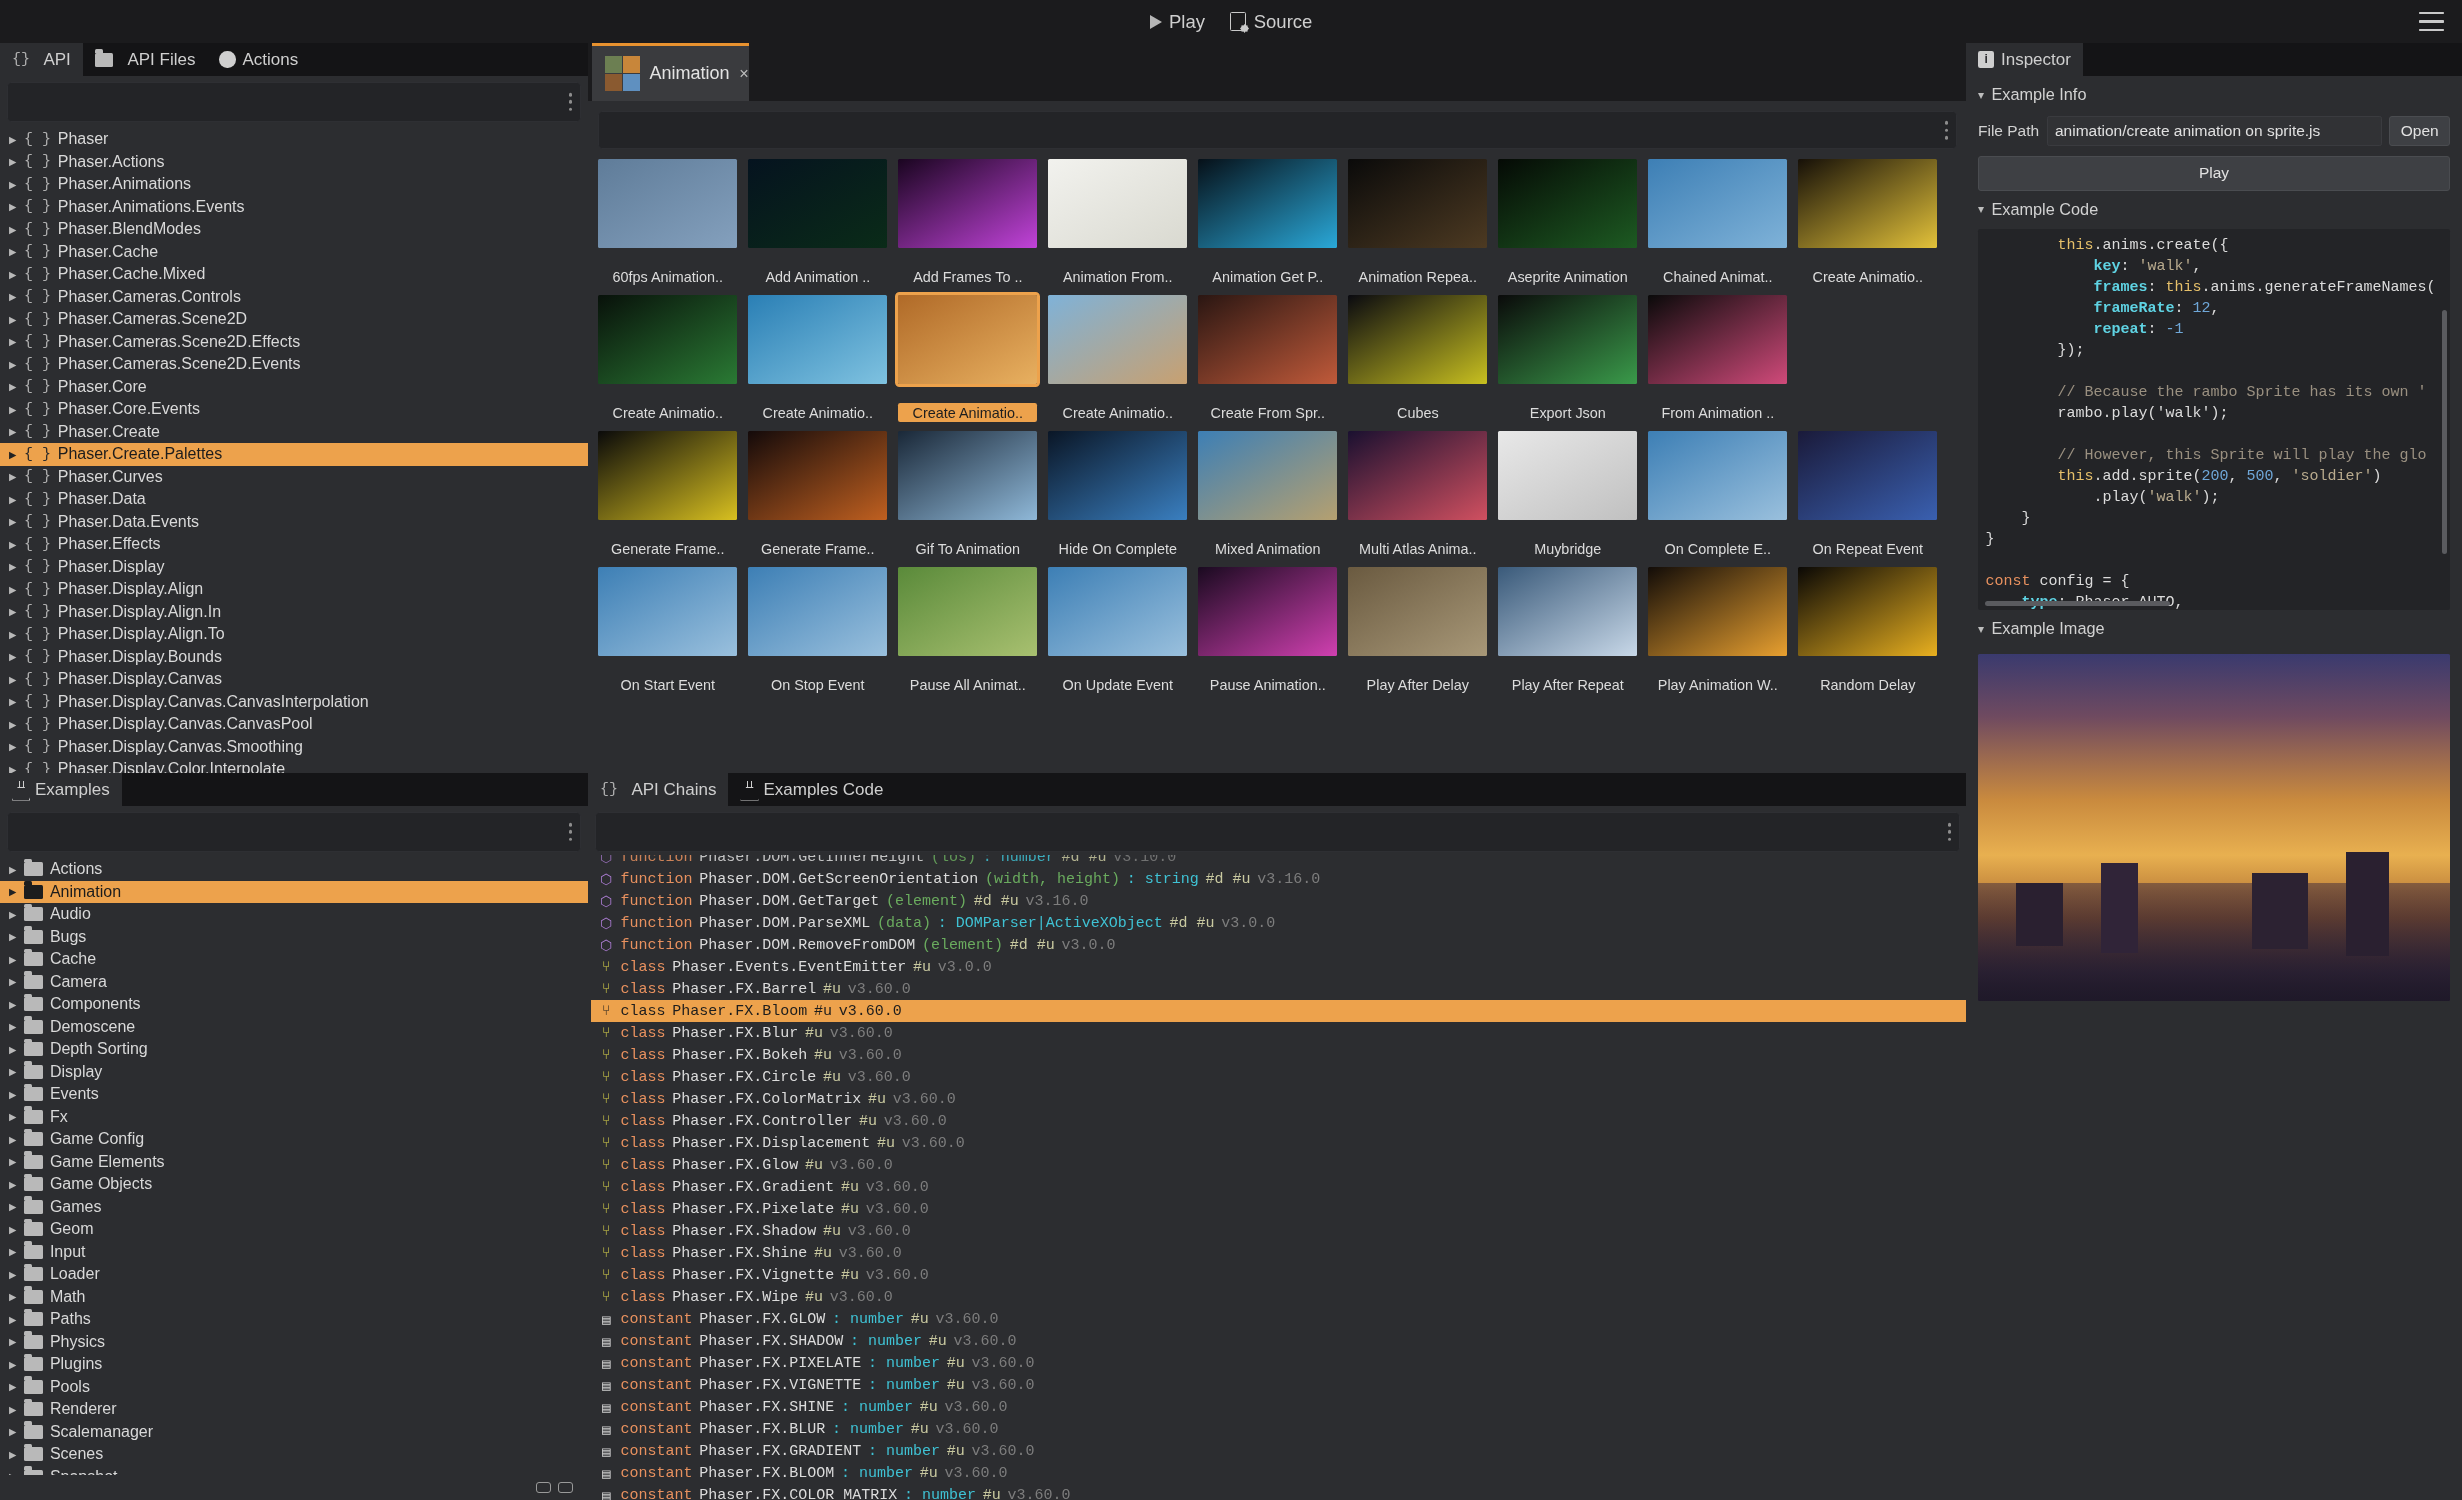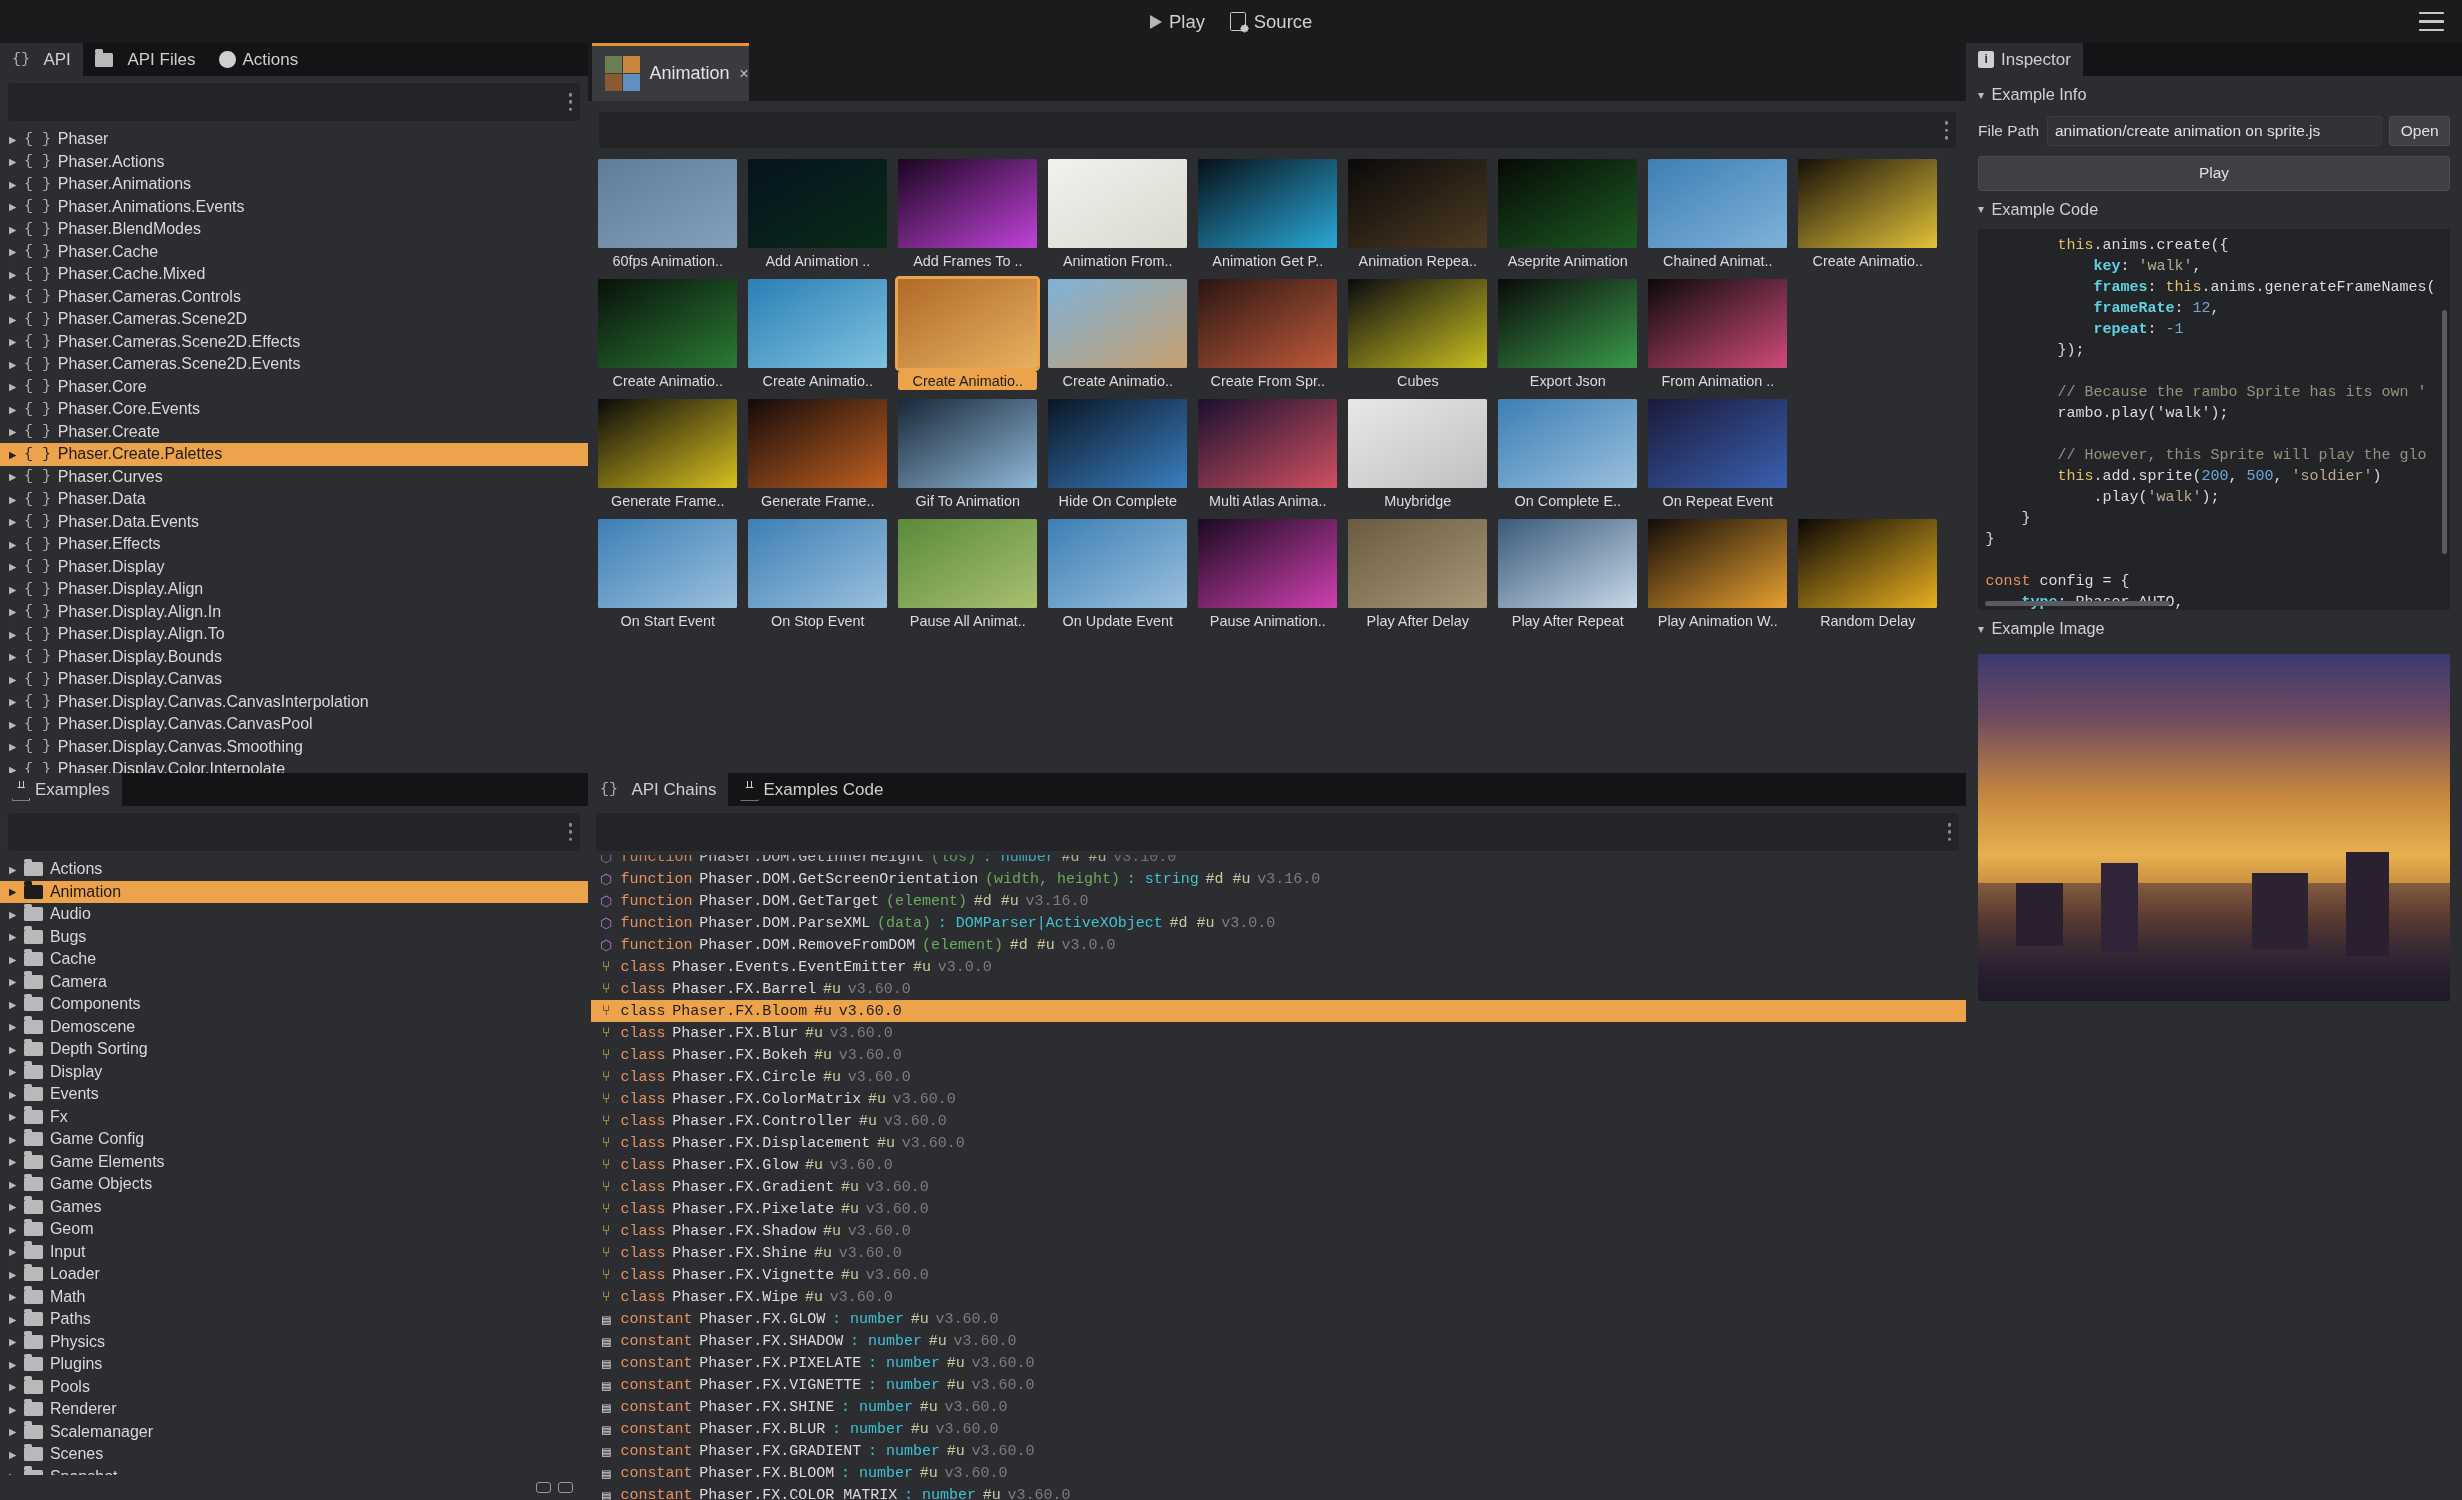--- a/index.html
+++ b/index.html
@@ -66,21 +66,21 @@
   .anim-thumb div { width:100%;height:100%; }
   .anim-tab-label{font-size:18px;color:#e3e3e3;}
   .anim-close{font-size:16.3px;color:#bdbdbd; cursor:pointer;}
 
   .grid-wrap { position:absolute; left:0; top:58px; width:1379px; height:673px; background:#2c2d30; }
   .grid-search { height:38px; margin:10.3px 10.3px 0 10.3px; background:#232427;border:0.7px solid #2e2f33;border-radius:3.7px;position:relative;}
   .gridarea { position:absolute; left:10.3px; top:58px; right:10.3px; bottom:0; overflow:hidden; }
   .grow { display:flex; gap:11px; margin-bottom:9px; }
   .cell { width:139px; cursor:pointer; }
   .cell .thumb { width:139px; height:89px; border-radius:1.5px; overflow:hidden; position:relative;}
-  .cell .cap { margin-top:3px; text-align:center; font-size:14.4px; color:#dcdcdc; white-space:nowrap; overflow:hidden; padding:1.5px 2.2px; border-radius:2.2px;}
+  .cell .cap { margin-top:19px; text-align:center; font-size:14.4px; color:#dcdcdc; white-space:nowrap; overflow:hidden; padding:1.5px 2.2px; border-radius:2.2px;}
   .cell.sel .thumb { outline:3px solid #eda24c; }
   .cell.sel .cap { background:#eda24c; color:#1e1e1e; }
 
   
   .bottom { position:absolute; left:588px; top:773px; width:1379px; height:727px; background:#2c2d30; display:flex; flex-direction:column;}
   .code-list { flex:1; overflow:hidden; font-family:"Liberation Mono", monospace; font-size:15px; padding-left:3px;}
   .crow { height:22px; display:flex; align-items:center; gap:6.7px; white-space:nowrap; padding-left:7.4px; cursor:pointer;}
   .crow.sel { background:#eda24c; }
   .crow.sel *, .crow.sel { color:#1d1d1d !important; }
   .ic { width:15.5px; flex:0 0 15.5px; text-align:center; font-size:14px; }
@@ -567,20 +567,24 @@
               <div class="thumb" style="background:linear-gradient(150deg,#140a0a 0%,#c06020 100%);"></div>
               <div class="cap">Generate Frame..</div>
             </div>
             <div class="cell">
               <div class="thumb" style="background:linear-gradient(150deg,#1a2838 0%,#8fb8d8 100%);"></div>
               <div class="cap">Gif To Animation</div>
             </div>
             <div class="cell">
               <div class="thumb" style="background:linear-gradient(150deg,#0a1626 0%,#3a7fc0 100%);"></div>
               <div class="cap">Hide On Complete</div>
+            </div>
+            <div class="cell">
+              <div class="thumb" style="background:linear-gradient(150deg,#3d7fb5 0%,#b5a070 100%);"></div>
+              <div class="cap">Mixed Animation</div>
             </div>
             <div class="cell">
               <div class="thumb" style="background:linear-gradient(150deg,#1a1030 0%,#d05060 100%);"></div>
               <div class="cap">Multi Atlas Anima..</div>
             </div>
             <div class="cell">
               <div class="thumb" style="background:linear-gradient(150deg,#e8e8e8 0%,#c0c0c0 100%);"></div>
               <div class="cap">Muybridge</div>
             </div>
             <div class="cell">

